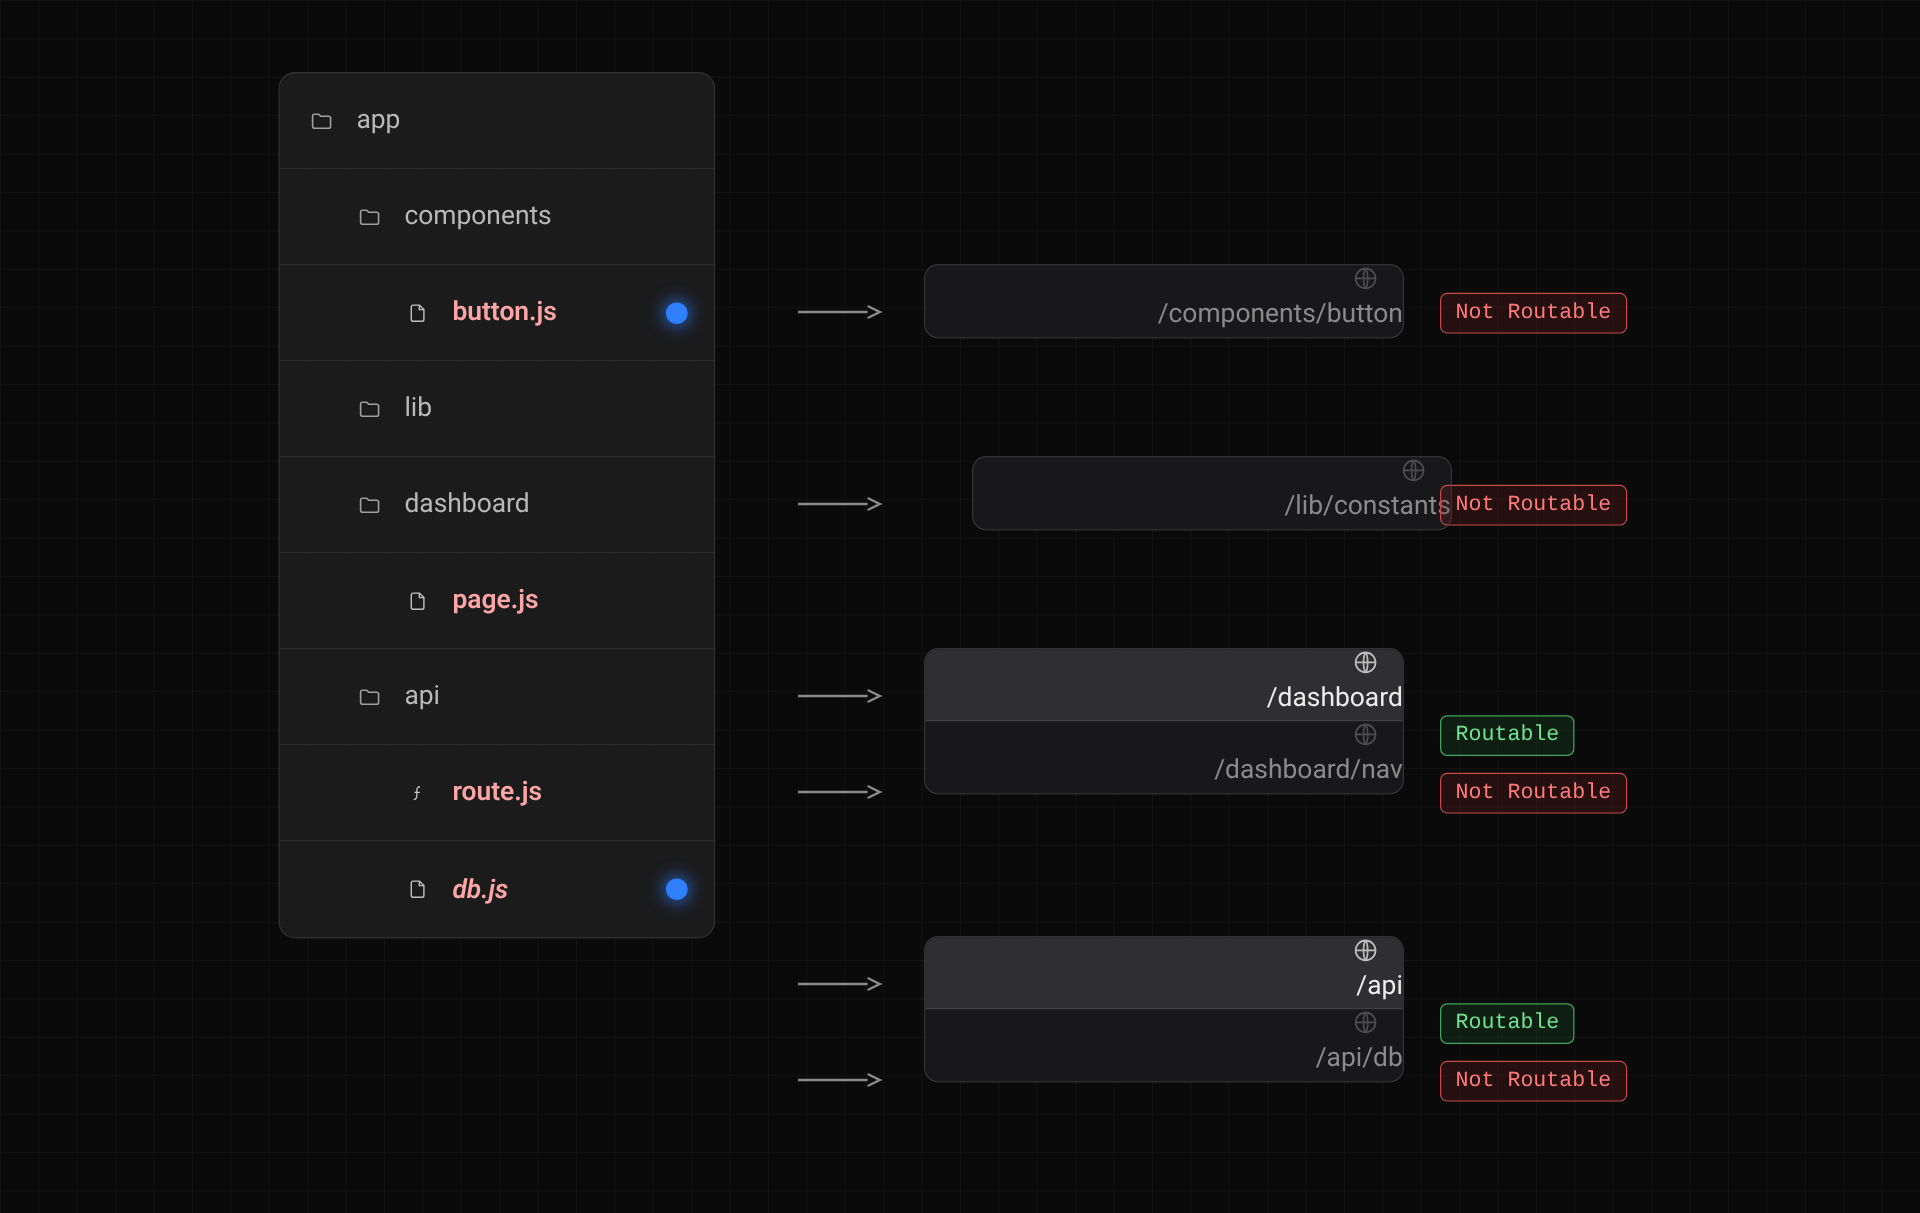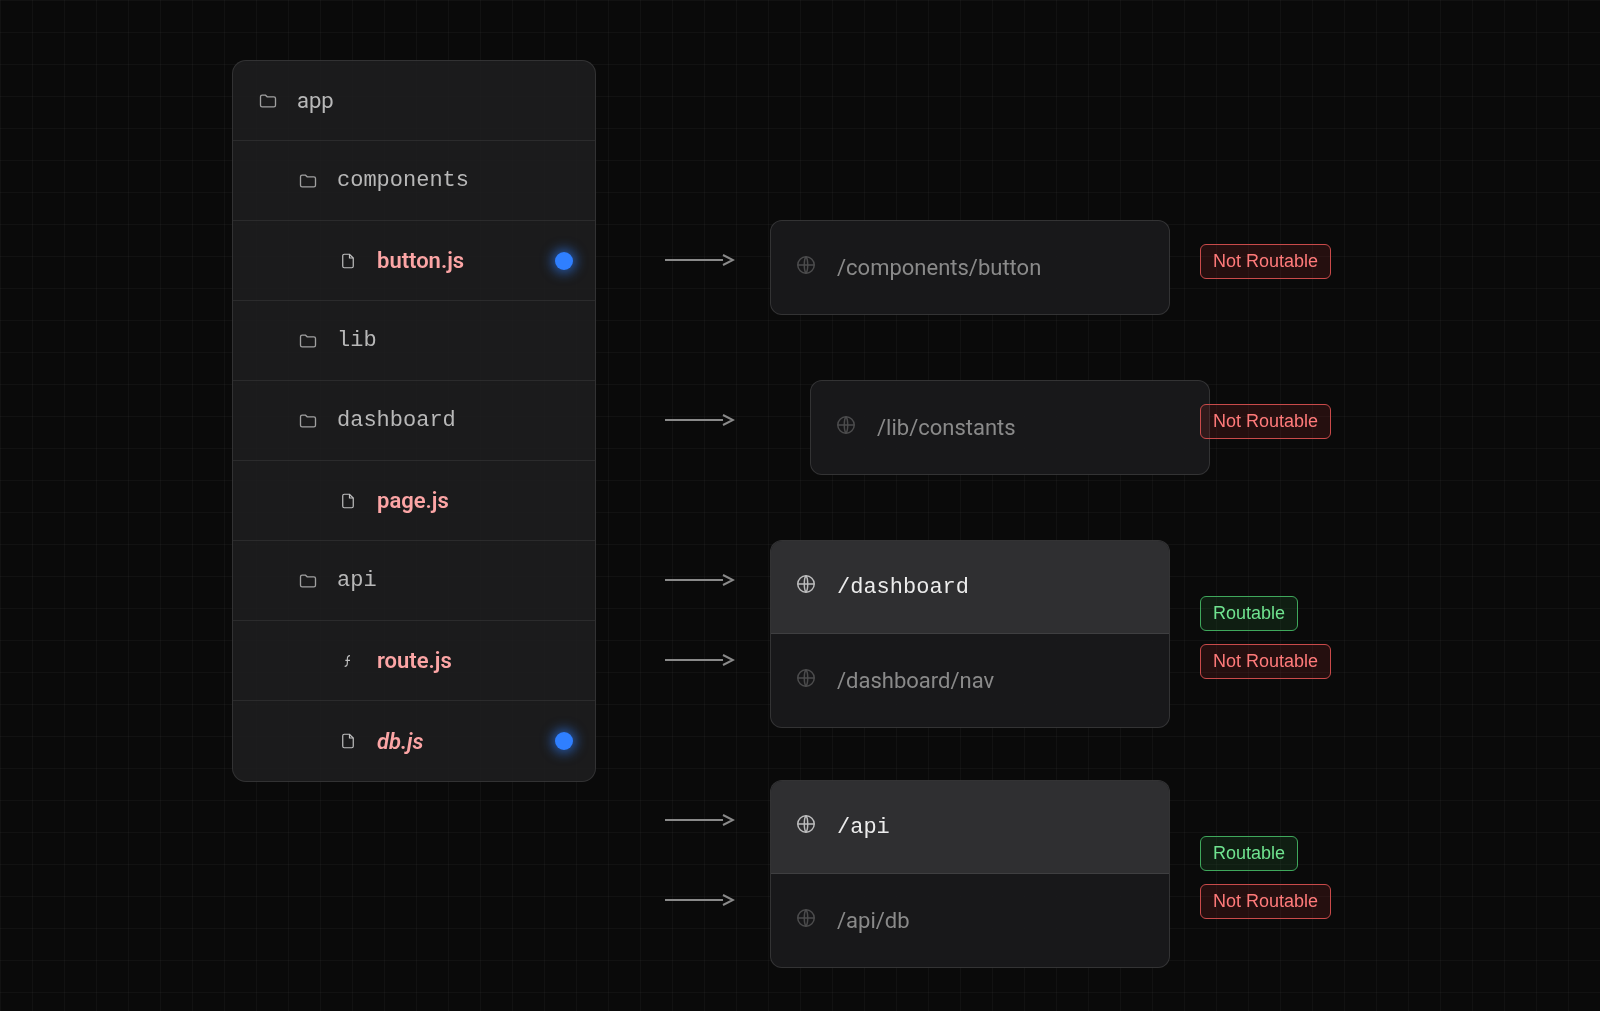--- a/index.html
+++ b/index.html
@@ -44,21 +44,21 @@
     display: flex;
     align-items: center;
     border-bottom: 1px solid rgba(255,255,255,0.07);
     font-size: 22px;
     color: #d6d6d6;
     position: relative;
     padding-left: 24px;
   }
   .tree-row:last-child { border-bottom: none; font-style: italic; }
   .tree-row.depth-0 { padding-left: 24px; }
-  .tree-row.depth-1 { padding-left: 64px; font-family: Liberation Mono, monospace; }
+  .tree-row.depth-1 { padding-left: 64px; }
   .tree-row.depth-2 { padding-left: 104px; }
   .tree-row .icon {
     width: 22px;
     height: 22px;
     margin-right: 18px;
     flex-shrink: 0;
     display: flex;
     align-items: center;
     justify-content: center;
   }
@@ -85,36 +85,37 @@
   
   .route-group {
     position: absolute;
     width: 400px;
     background: rgba(26,26,28,0.9);
     border: 1px solid rgba(255,255,255,0.12);
     border-radius: 12px;
     overflow: hidden;
   }
   .route-row {
-    height: 93px;
+    height: 60px;
     display: flex;
-    align-items: center;
+    align-items: flex-end;
     padding-left: 24px;
     font-size: 22px;
     border-bottom: 1px solid rgba(255,255,255,0.08);
+    flex-direction: column;
   }
   .route-row:last-child { border-bottom: none; }
-  .route-row.active { background: rgba(50,50,52,0.9); color: #ececec; font-family: Liberation Mono, monospace; }
+  .route-row.active { background: rgba(50,50,52,0.9); color: #ececec; }
   .route-row.inactive { color: #8a8a8a; }
   .route-row .globe { margin-right: 20px; flex-shrink: 0; opacity: 0.75; }
   .route-row.inactive .globe { opacity: 0.45; }
   
   .badge {
     position: absolute;
-    font-family: Liberation Sans, sans-serif;
+    font-family: Liberation Mono, monospace;
     font-size: 18px;
     padding: 6px 12px;
     border-radius: 6px;
     border: 1.5px solid;
     white-space: nowrap;
   }
   .badge.red {
     color: #ff7a7a;
     border-color: #c94a4a;
     background: rgba(120,30,30,0.25);

